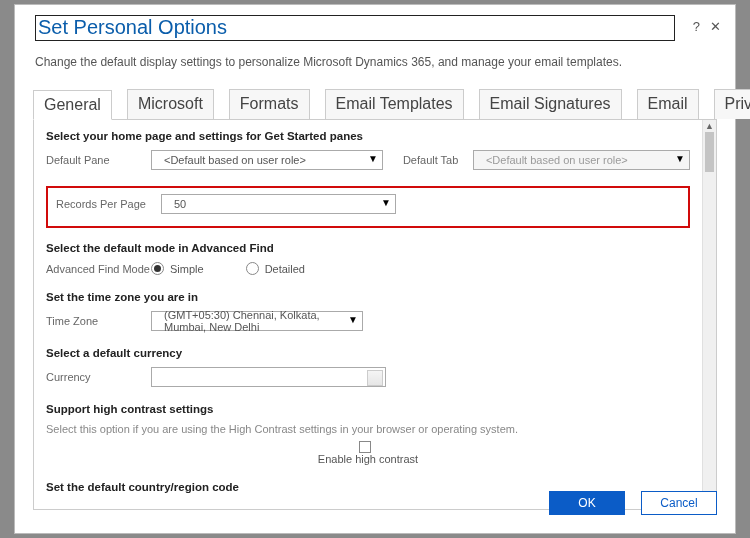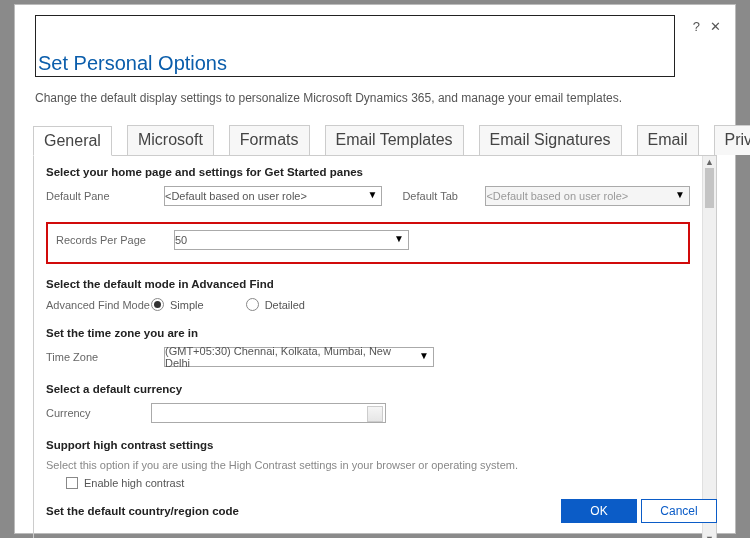--- a/index.html
+++ b/index.html
@@ -26,21 +26,20 @@
       border: 1px solid #222;
       display: inline-block;
       width: 640px;
     }
     .title {
       font-size: 20px;
       color: #0a5dab;
       font-weight: 300;
       padding: 0 2px 2px 2px;
       line-height: 1.1;
-      margin-top: 36px;
     }
     .subtitle {
       color: #555;
       font-size: 12px;
       margin-top: 14px;
       font-weight: 400;
     }
     .close-icons {
       position: absolute;
       top: 14px; right: 14px;
@@ -128,39 +127,38 @@
       margin-bottom: 8px;
     }
     .row label.fld {
       width: 105px;
       flex-shrink: 0;
       color: #666;
     }
     .sel {
       border: 1px solid #aaa;
       height: 20px;
-      padding: 0 18px 0 0;
+      padding: 0 18px 0 12px;
       font-size: 11px;
       color: #555;
       background: #fff;
       position: relative;
       display: flex;
       align-items: center;
       cursor: pointer;
-      margin-left: 13px;
     }
     .sel::after {
       content: "▼";
       position: absolute;
       right: 4px; top: 2px;
       font-size: 10px;
       color: #000;
     }
     .sel.w200 { width: 235px; }
-    .sel.w350 { width: 270px; }
+    .sel.w350 { width: 212px; }
     .lookup {
       border: 1px solid #aaa;
       height: 20px;
       width: 235px;
       position: relative;
       background: #fff;
     }
     .lookup::after {
       content: "";
       position: absolute;
@@ -190,23 +188,23 @@
     }
     .checkbox {
       width: 12px; height: 12px; border: 1px solid #888; margin-right: 6px; background:#fff;
       display: inline-block;
     }
 
     .note { color: #888; font-size: 11px; margin-bottom: 6px; }
 
     .footer {
       position: absolute;
-      right: 18px; bottom: 10px;
-      display: flex;
-      gap: 4px;
+      right: 18px; bottom: 18px;
+      display: flex;
+      gap: 16px;
       margin-left: 46px;
     }
     .btn {
       font-size: 12px;
       padding: 4px 0;
       width: 76px;
       text-align: center;
       cursor: pointer;
     }
     .btn-primary {
@@ -302,21 +300,21 @@
         <div class="section-title">Select a default currency</div>
         <div class="row">
           <label class="fld">Currency</label>
           <div class="lookup"></div>
         </div>
       </div>
 
       <div class="section">
         <div class="section-title">Support high contrast settings</div>
         <div class="note">Select this option if you are using the High Contrast settings in your browser or operating system.</div>
-        <div class="row" style="margin-left:20px;">
+        <div class="row" style="margin-left:0;flex-direction:column;">
           <span class="checkbox"></span>
           <span>Enable high contrast</span>
         </div>
       </div>
 
       <div class="section" style="margin-bottom:0;">
         <div class="section-title">Set the default country/region code</div>
       </div>
 
     </div>

